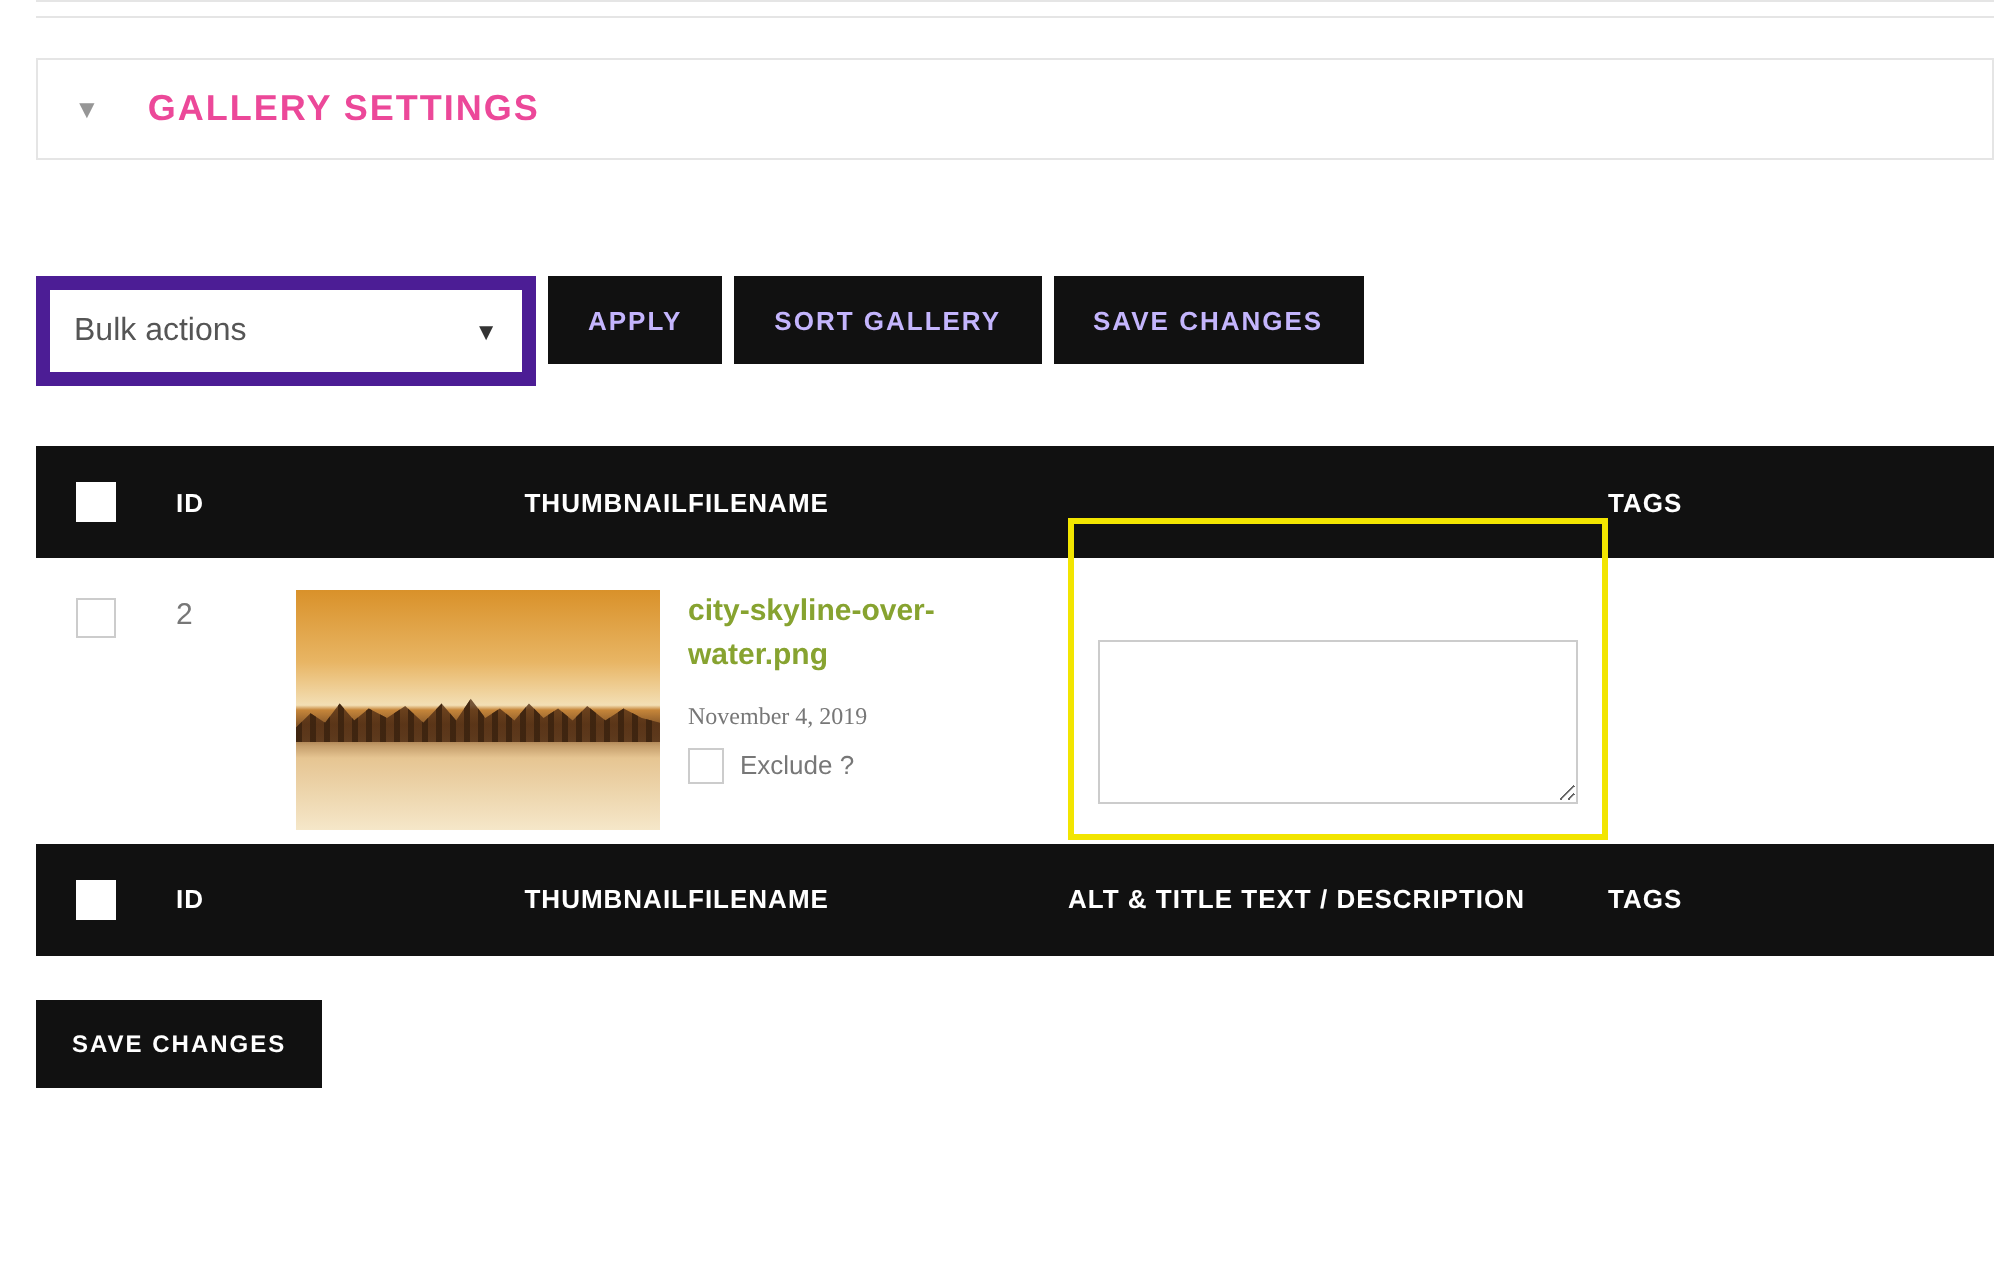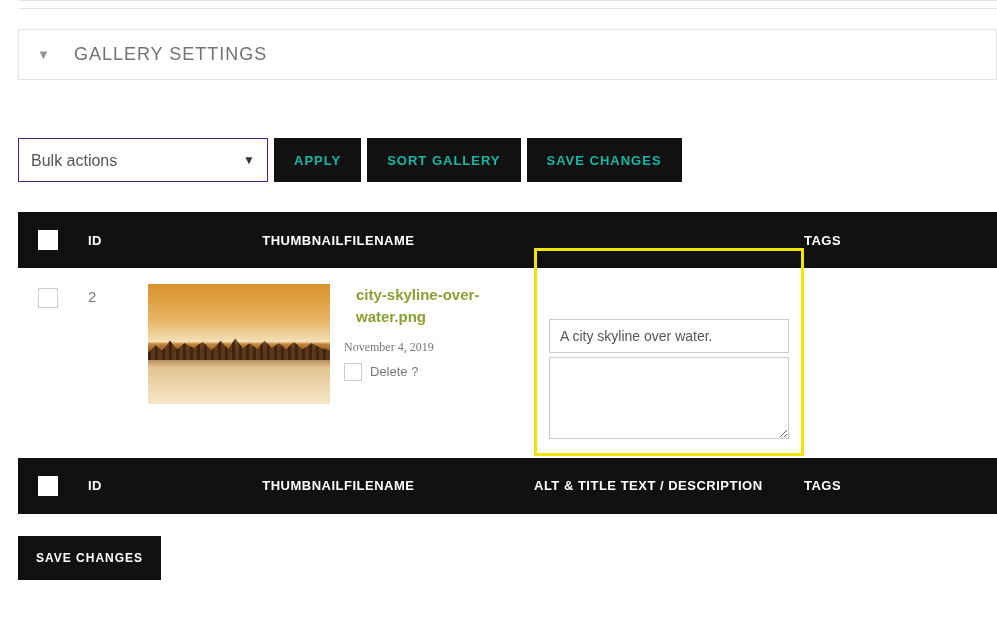--- a/index.html
+++ b/index.html
@@ -9,27 +9,27 @@
 
 .settings-panel {
   margin: 20px 0 0 18px;
   border: 1px solid #e5e5e5;
   display: flex;
   align-items: center;
   padding: 14px 18px;
   gap: 24px;
 }
 .settings-panel .triangle { color: #969696; font-size: 13px; }
-.settings-title { font-size: 18px; font-weight: 400; letter-spacing: 1px; color: #737373; }
+.settings-title { font-size: 18px; font-weight: 700; letter-spacing: 1px; color: #ec4899; }
 
 .toolbar { display: flex; gap: 6px; align-items: stretch; margin: 58px 0 0 18px; }
-.select-wrap { position: relative; border: 1px solid #4c1d95; background: #fff; width: 250px; display: flex; align-items: center; }
+.select-wrap { position: relative; border: 7px solid #4c1d95; background: #fff; width: 250px; display: flex; align-items: center; }
 .select-wrap select { appearance: none; -webkit-appearance: none; border: none; background: transparent; padding: 12px 40px 12px 12px; font-size: 16px; color: #555; width: 100%; cursor: pointer; outline: none; }
 .select-wrap .caret { position: absolute; right: 12px; top: 50%; transform: translateY(-50%); pointer-events: none; color: #333; font-size: 12px; }
-.btn-black { background: #111; color: #14b8a6; border: none; padding: 0 20px; font-size: 13px; font-weight: 700; letter-spacing: 1px; cursor: pointer; }
+.btn-black { background: #111; color: #c4b5fd; border: none; padding: 0 20px; font-size: 13px; font-weight: 700; letter-spacing: 1px; cursor: pointer; }
 .toolbar .btn-black { height: 44px; }
 
 .table { margin: 30px 0 0 18px; }
 .thead, .tfoot { background: #111; color: #fff; display: flex; align-items: center; padding: 18px 20px; font-size: 13px; font-weight: 700; letter-spacing: 0.5px; }
 .col-check { width: 50px; display:flex; align-items:center; }
 .col-id { width: 60px; }
 .col-thumb { width: 196px; text-align: right; }
 .col-file { width: 190px; }
 .col-alt { width: 270px; }
 .col-tags { flex: 1; }
@@ -46,21 +46,21 @@
   position: relative; overflow: hidden;
 }
 .thumb::after{
   content:""; position:absolute; left:0; right:0; top:52px; height:24px;
   background:
     repeating-linear-gradient(90deg, rgba(60,35,15,0.9) 0 3px, rgba(60,35,15,0) 3px 7px),
     linear-gradient(180deg, rgba(80,45,20,0.75), rgba(80,45,20,0.85));
   clip-path: polygon(0% 70%, 4% 40%, 8% 60%, 12% 20%, 16% 55%, 20% 30%, 25% 50%, 30% 25%, 35% 60%, 40% 20%, 44% 55%, 48% 10%, 52% 50%, 56% 30%, 60% 55%, 64% 20%, 68% 50%, 72% 30%, 76% 55%, 80% 25%, 85% 55%, 90% 30%, 95% 50%, 100% 60%, 100% 100%, 0% 100%);
 }
 
-.file-name { color: #87a330; font-size: 15px; font-weight: 700; line-height: 1.45; margin-left: 12px; }
+.file-name { color: #87a330; font-size: 15px; font-weight: 700; line-height: 1.45; }
 .file-meta { color: #777; font-size: 12px; margin-top: 10px; line-height: 1.6; font-family: Liberation Serif, serif; }
 .exclude-row { display: flex; align-items: center; gap: 8px; margin-top: 6px; }
 .small-check { width: 18px; height: 18px; border: 1px solid #ccc; display: inline-block; }
 .exclude-label { color: #777; font-size: 13px; }
 
 .highlight-box { border: 3px solid #f2e500; padding: 8px 12px 10px 12px; margin: -36px 0 0 0; position: relative; }
 .highlight-box .inner-header { color:#fff; font-size:13px; font-weight:700; letter-spacing:0.5px; padding: 12px 0 14px 0; line-height:1.5; }
 .alt-input { width: 100%; border: 1px solid #ccc; padding: 8px 10px; font-size: 14px; color: #555; margin-top: 14px; background:#fff; }
 .alt-textarea { width: 100%; border: 1px solid #ccc; height: 82px; margin-top: 4px; resize: both; font-family: inherit; font-size:14px; padding:6px 8px; }
 
@@ -116,27 +116,26 @@
       </div>
     <div class="col-id">2</div>
     <div class="col-thumb">
       <div class="thumb"></div>
     </div>
     <div class="col-file">
       <div class="file-name">city-skyline-over-water.png</div>
       <div class="file-meta">November 4, 2019</div>
       <div class="exclude-row">
         <span class="small-check"></span>
-        <span class="exclude-label">Delete ?</span>
+        <span class="exclude-label">Exclude ?</span>
       </div>
     </div>
     <div class="col-alt" style="position:relative;">
       <div class="highlight-box">
         <div class="inner-header">ALT &amp; TITLE TEXT / DESCRIPTION</div>
-        <input class="alt-input" type="text" value="A city skyline over water." style="">
         <textarea class="alt-textarea" style=""></textarea>
       </div>
     </div>
     <div class="col-tags"></div>
   </div>
 
 
   <div class="tfoot">
     <div class="col-check">
         <span class="check-box-white"></span>

